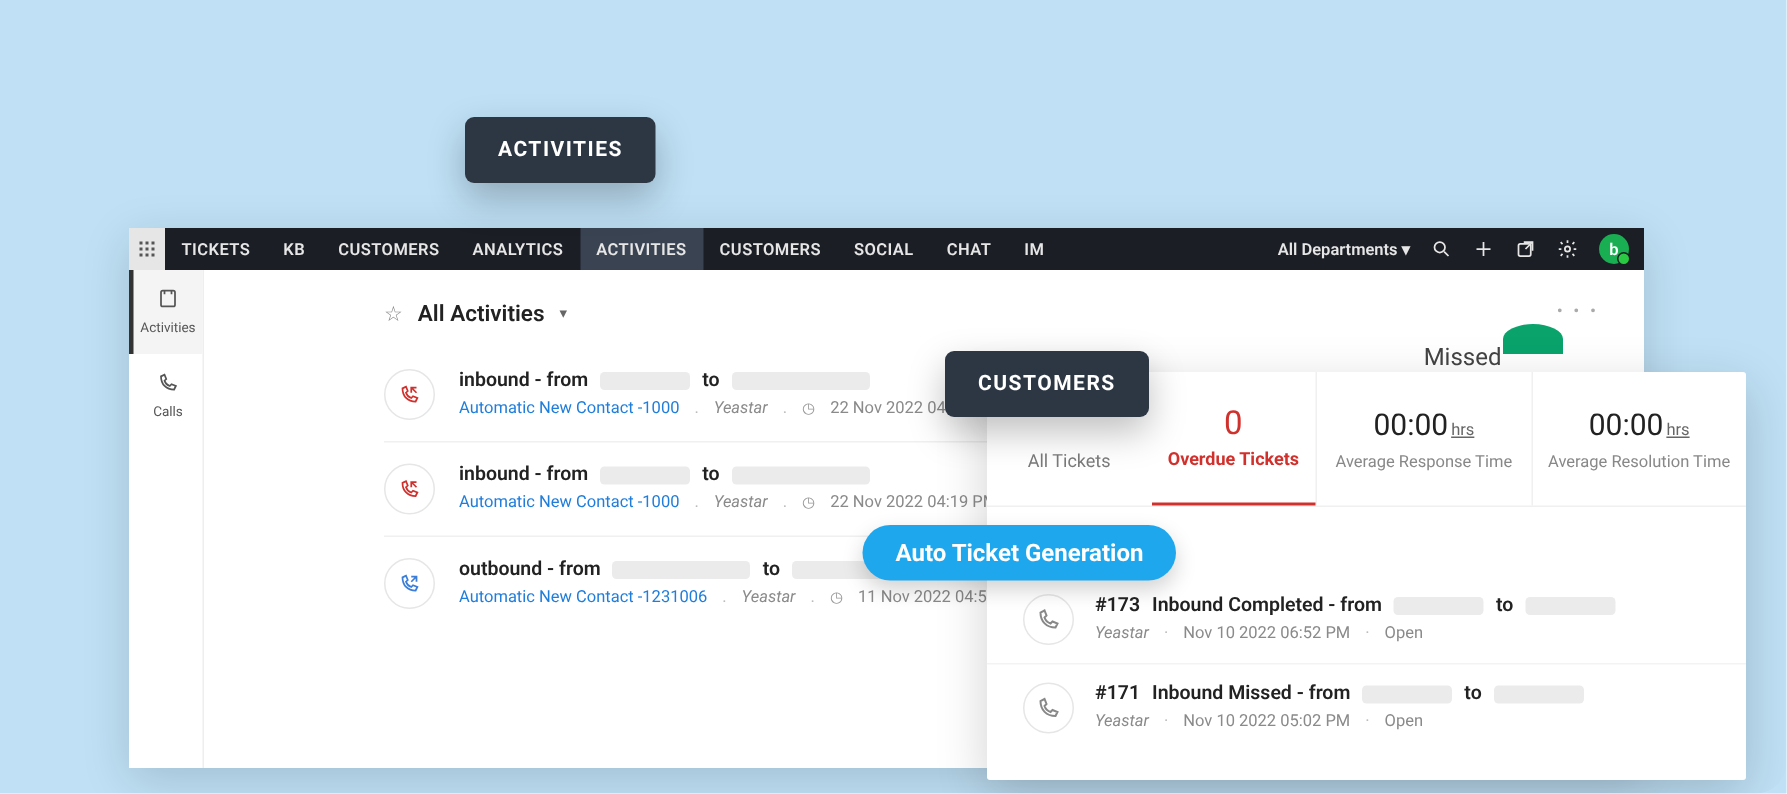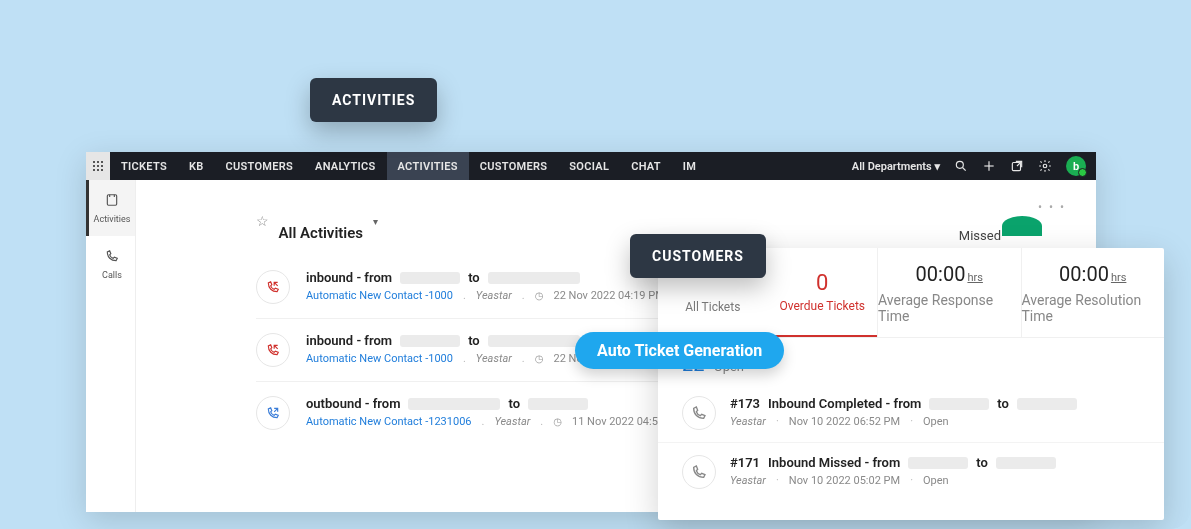--- a/index.html
+++ b/index.html
@@ -90,21 +90,21 @@
   .rail-icon { font-size: 14px; color: #666; }
 
   
   .main {
     position: absolute;
     left: 50px; top: 28px; right: 0; bottom: 0;
     padding: 20px 30px 0 120px;
   }
   .heading-row { display: flex; align-items: center; gap: 10px; margin-bottom: 14px; }
   .star { color: #888; font-size: 14px; }
-  .heading { font-size: 15px; font-weight: 600; color: #222; margin-top: 24px; }
+  .heading { font-size: 15px; font-weight: 600; color: #222; }
   .chev { font-size: 10px; color: #666; }
   .menu-dots {
     position: absolute;
     right: 30px; top: 20px;
     color: #aaa; letter-spacing: 2px; font-size: 12px;
   }
 
   
   .act-row {
     display: flex; align-items: flex-start; gap: 16px;
@@ -124,21 +124,21 @@
   .skel.w60 { width: 60px; }
   .skel.w92 { width: 92px; }
   .line2 { display: flex; align-items: center; gap: 10px; font-size: 11px; margin-top: 4px; }
   .link { color: #1f7ddb; }
   .muted { color: #8a8a8a; font-style: italic; }
   .time { color: #8a8a8a; }
   .clock { color: #9a9a9a; font-size: 10px; }
   .missed-note {
     position: absolute;
     top: 48px; right: 95px;
-    font-size: 13px; color: #444;
+    font-size: 16px; color: #444;
   }
 
   
   .float-tab {
     position: absolute;
     background: #2d3744;
     color: #fff;
     font-weight: 700;
     font-size: 14px;
     letter-spacing: 1px;
@@ -153,21 +153,21 @@
   .badge {
     position: absolute;
     border-radius: 999px;
     padding: 7px 18px;
     color: #fff;
     font-weight: 700;
     font-size: 15px;
     box-shadow: 0 6px 14px rgba(0,0,0,0.18);
   }
   .badge.green { background: #1db85e; left: 208px; top: 55px; }
-  .badge.blue  { background: #1fa7ee; left: 575px; top: 332px; padding: 9px 22px; font-size: 16px; }
+  .badge.blue  { background: #1fa7ee; left: 575px; top: 350px; padding: 9px 22px; font-size: 16px; }
 
   
   .panel {
     position: absolute;
     left: 658px;
     top: 248px;
     width: 506px;
     height: 272px;
     background: #fff;
     box-shadow: 0 10px 34px rgba(0,0,0,0.18);
@@ -202,21 +202,21 @@
   }
   .metric {
     flex: 1;
     display: flex; flex-direction: column;
     align-items: center; justify-content: center;
     gap: 6px;
   }
   .metric:first-child { border-right: 1px solid #f0f0f0; }
   .mv { font-size: 20px; color: #222; }
   .mv .unit { font-size: 11px; color: #666; margin-left: 2px; text-decoration: underline; }
-  .ml { font-size: 14px; color: #888; }
+  .ml { font-size: 11px; color: #888; }
 
   .open-row {
     padding: 14px 24px 8px;
     font-size: 13px; color: #888;
   }
   .open-row .count { color: #1f7ddb; font-size: 20px; margin-right: 6px; }
 
   .ticket {
     display: flex; align-items: flex-start; gap: 14px;
     padding: 12px 24px;
@@ -423,21 +423,21 @@
 
   <div class="panel">
     <div class="panel-top">
       <div class="panel-left">
         <div class="tab-col inactive">
           <span class="num">0</span>
           <span>All Tickets</span>
         </div>
         <div class="tab-col active">
           <span class="num">0</span>
-          <span style="text-align:center; line-height:1.2;">Overdue Tickets</span>
+          <span style="text-align:center; line-height:1.2;font-weight:bold;">Overdue Tickets</span>
         </div>
       </div>
       <div class="panel-right">
         <div class="metric">
           <div class="mv">
             <span>00:00</span><span class="unit">hrs</span>
           </div>
           <div class="ml">Average Response Time</div>
         </div>
         <div class="metric">

